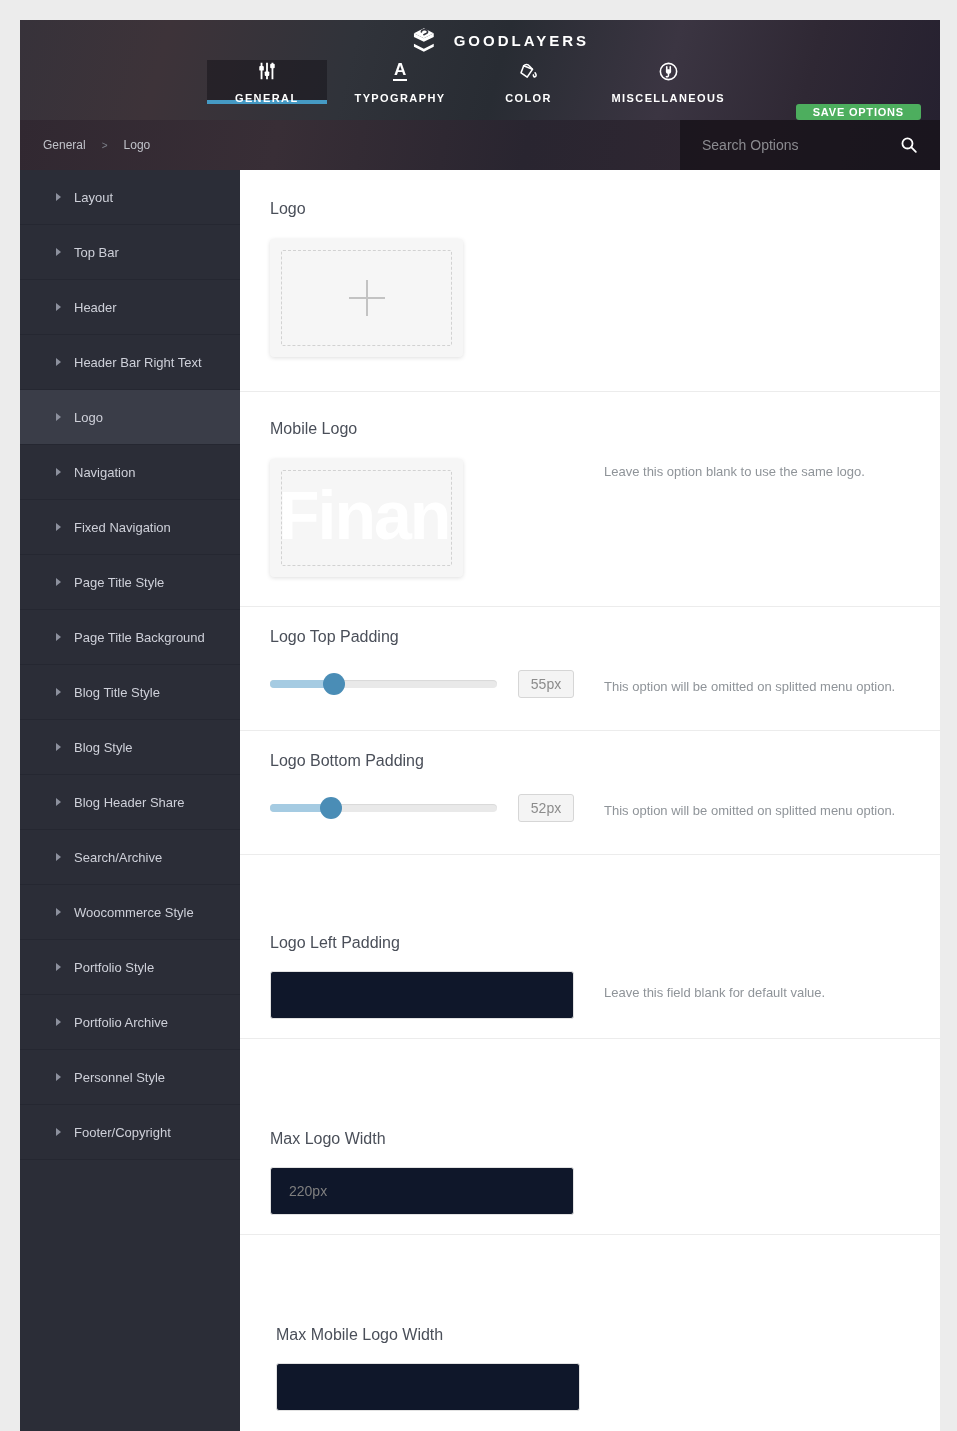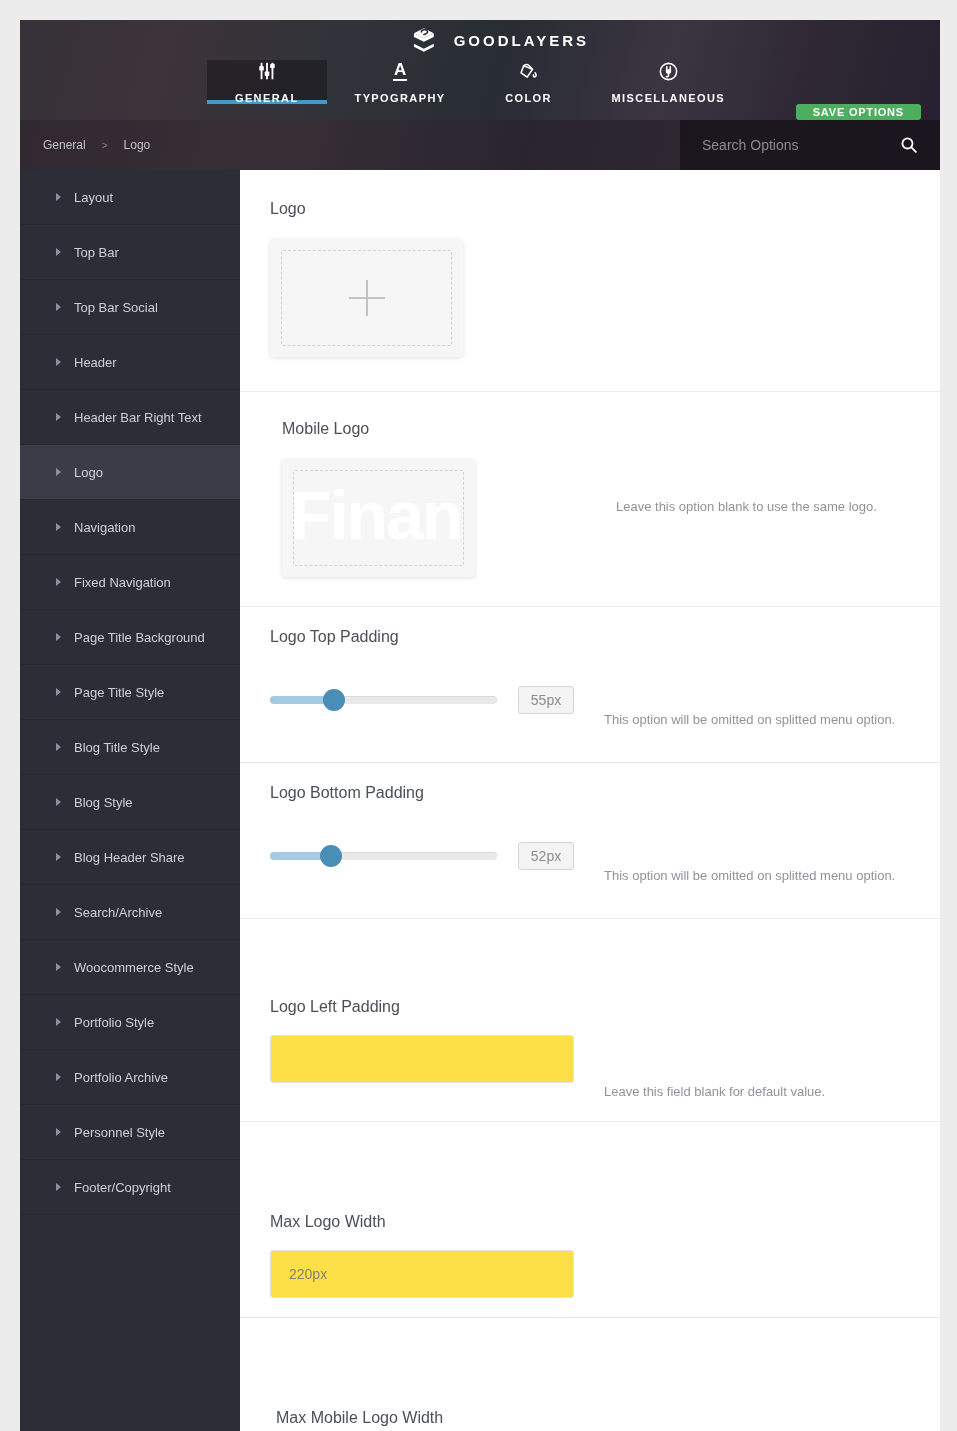--- a/index.html
+++ b/index.html
@@ -68,33 +68,33 @@
   }
   .side-label { color:#ced0d9; font-size:13px; }
 
   .content { flex:1; background:#fff; }
   .section { padding:28px 30px 30px; }
   .section + .section, .content-footer { border-top:1px solid #ececec; }
   .sec-title { color:#4a4f59; font-size:16px; font-weight:500; }
 
   .s-logo { padding:30px 30px 34px; }
   .s-logo .sec-title { margin-bottom:21px; }
-  .s-mobile { padding:28px 42px 29px; }
+  .s-mobile { padding:28px 30px 29px; }
   .s-mobile .sec-title { margin-bottom:21px; }
   .s-slider { padding:21px 30px 32px; }
   .s-slider .sec-title { margin-bottom:24px; }
   .s-text { padding:33px 30px 19px; }
   .s-text .sec-title { margin-bottom:19px;margin-top:46px; }
   .s-text-tall { padding-top:45px; }
   .s-last { padding-bottom:33px;padding-left:36px; }
   .content-footer { padding:31px 30px 33px; }
 
   .row { display:flex; align-items:flex-start; }
   .ctrl-col { width:334px; flex:none; }
-  .note { flex:1; color:#8f9499; font-size:13px; line-height:1.45;margin-top:35px; }
+  .note { flex:1; color:#8f9499; font-size:13px; line-height:1.45; }
   .note-upload { padding-top:4px; }
   .note-slider { padding-top:6px; }
   .note-text { padding-top:13px; }
 
   
   .upload-box {
     width:193px; height:118px; background:#f6f6f6; border-radius:4px;
     position:relative; box-shadow:0 1px 4px rgba(0,0,0,0.13); cursor:pointer; overflow:hidden;
   }
   .upload-dash { position:absolute; inset:11px; border:1px dashed #d2d2d2; border-radius:2px; pointer-events:none; }
@@ -120,21 +120,21 @@
     background:#4a8db6; transform:translate(-50%,-50%); cursor:grab;
   }
   .slider-value {
     width:56px; height:28px; flex:none; margin-right:30px;
     background:#f4f4f4; border:1px solid #d6d6d6; border-radius:3px;
     color:#8c8c8c; font-size:14px; text-align:center; line-height:26px;
   }
 
   
   .text-input {
-    width:304px; height:48px; background:#fde047; border:1px solid #e2e2e2; border-radius:3px;
+    width:304px; height:48px; background:#0f172a; border:1px solid #e2e2e2; border-radius:3px;
     padding:0 18px; color:#7f7f7f; font-size:14px; font-family:"Liberation Sans", sans-serif; outline:none;
   }
   .row .ctrl-col .text-input { width:304px; }
 
   .save-btn-bottom {
     background:#4dae5e; color:#fff; border:none; border-radius:4px;
     height:44px; padding:0 27px; font-size:12px; font-weight:bold; letter-spacing:1.2px;
     font-family:"Liberation Sans", sans-serif; cursor:pointer;
   }
 </style>
@@ -218,49 +218,45 @@
         <div class="side-item">
         <span class="side-arrow"></span>
         <span class="side-label">Layout</span>
       </div>
         <div class="side-item">
         <span class="side-arrow"></span>
         <span class="side-label">Top Bar</span>
       </div>
         <div class="side-item">
         <span class="side-arrow"></span>
-        <span class="side-label">Top Bar Social</span>
-      </div>
-        <div class="side-item">
-        <span class="side-arrow"></span>
         <span class="side-label">Header</span>
       </div>
         <div class="side-item">
         <span class="side-arrow"></span>
         <span class="side-label">Header Bar Right Text</span>
       </div>
         <div class="side-item active">
         <span class="side-arrow"></span>
         <span class="side-label">Logo</span>
       </div>
         <div class="side-item">
         <span class="side-arrow"></span>
         <span class="side-label">Navigation</span>
       </div>
         <div class="side-item">
         <span class="side-arrow"></span>
         <span class="side-label">Fixed Navigation</span>
       </div>
         <div class="side-item">
         <span class="side-arrow"></span>
+        <span class="side-label">Page Title Style</span>
+      </div>
+        <div class="side-item">
+        <span class="side-arrow"></span>
         <span class="side-label">Page Title Background</span>
-      </div>
-        <div class="side-item">
-        <span class="side-arrow"></span>
-        <span class="side-label">Page Title Style</span>
       </div>
         <div class="side-item">
         <span class="side-arrow"></span>
         <span class="side-label">Blog Title Style</span>
       </div>
         <div class="side-item">
         <span class="side-arrow"></span>
         <span class="side-label">Blog Style</span>
       </div>
         <div class="side-item">

